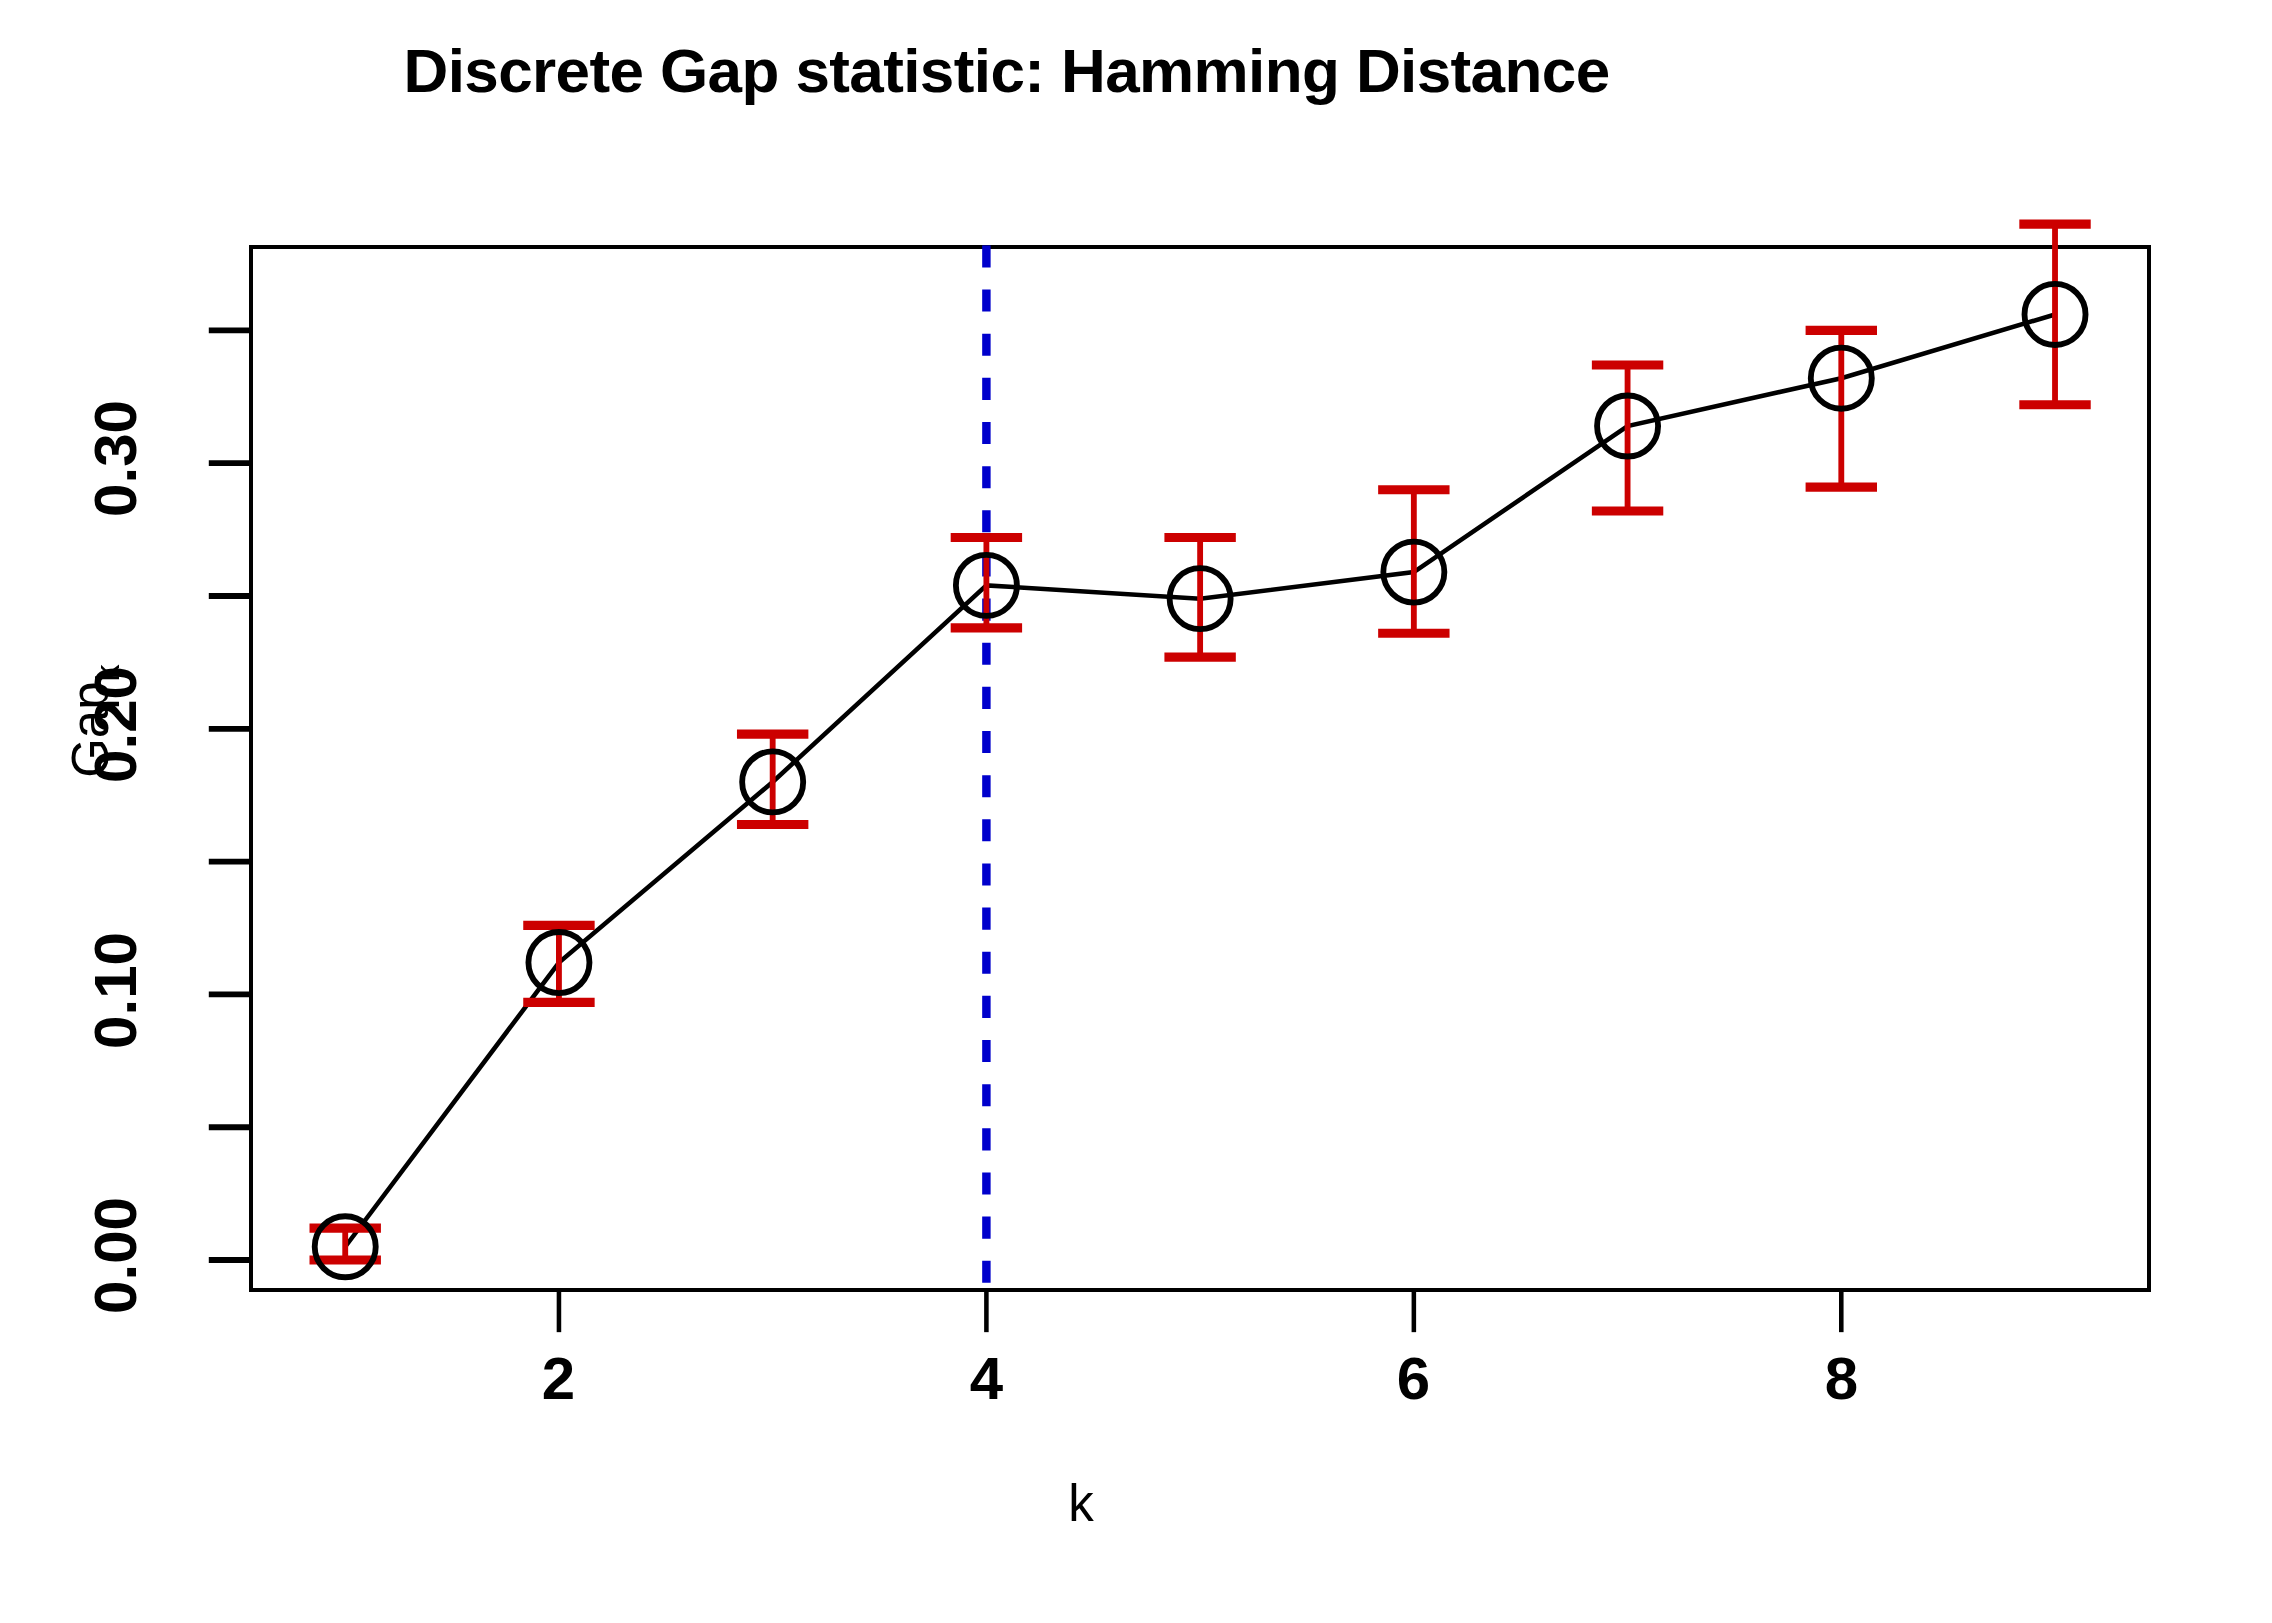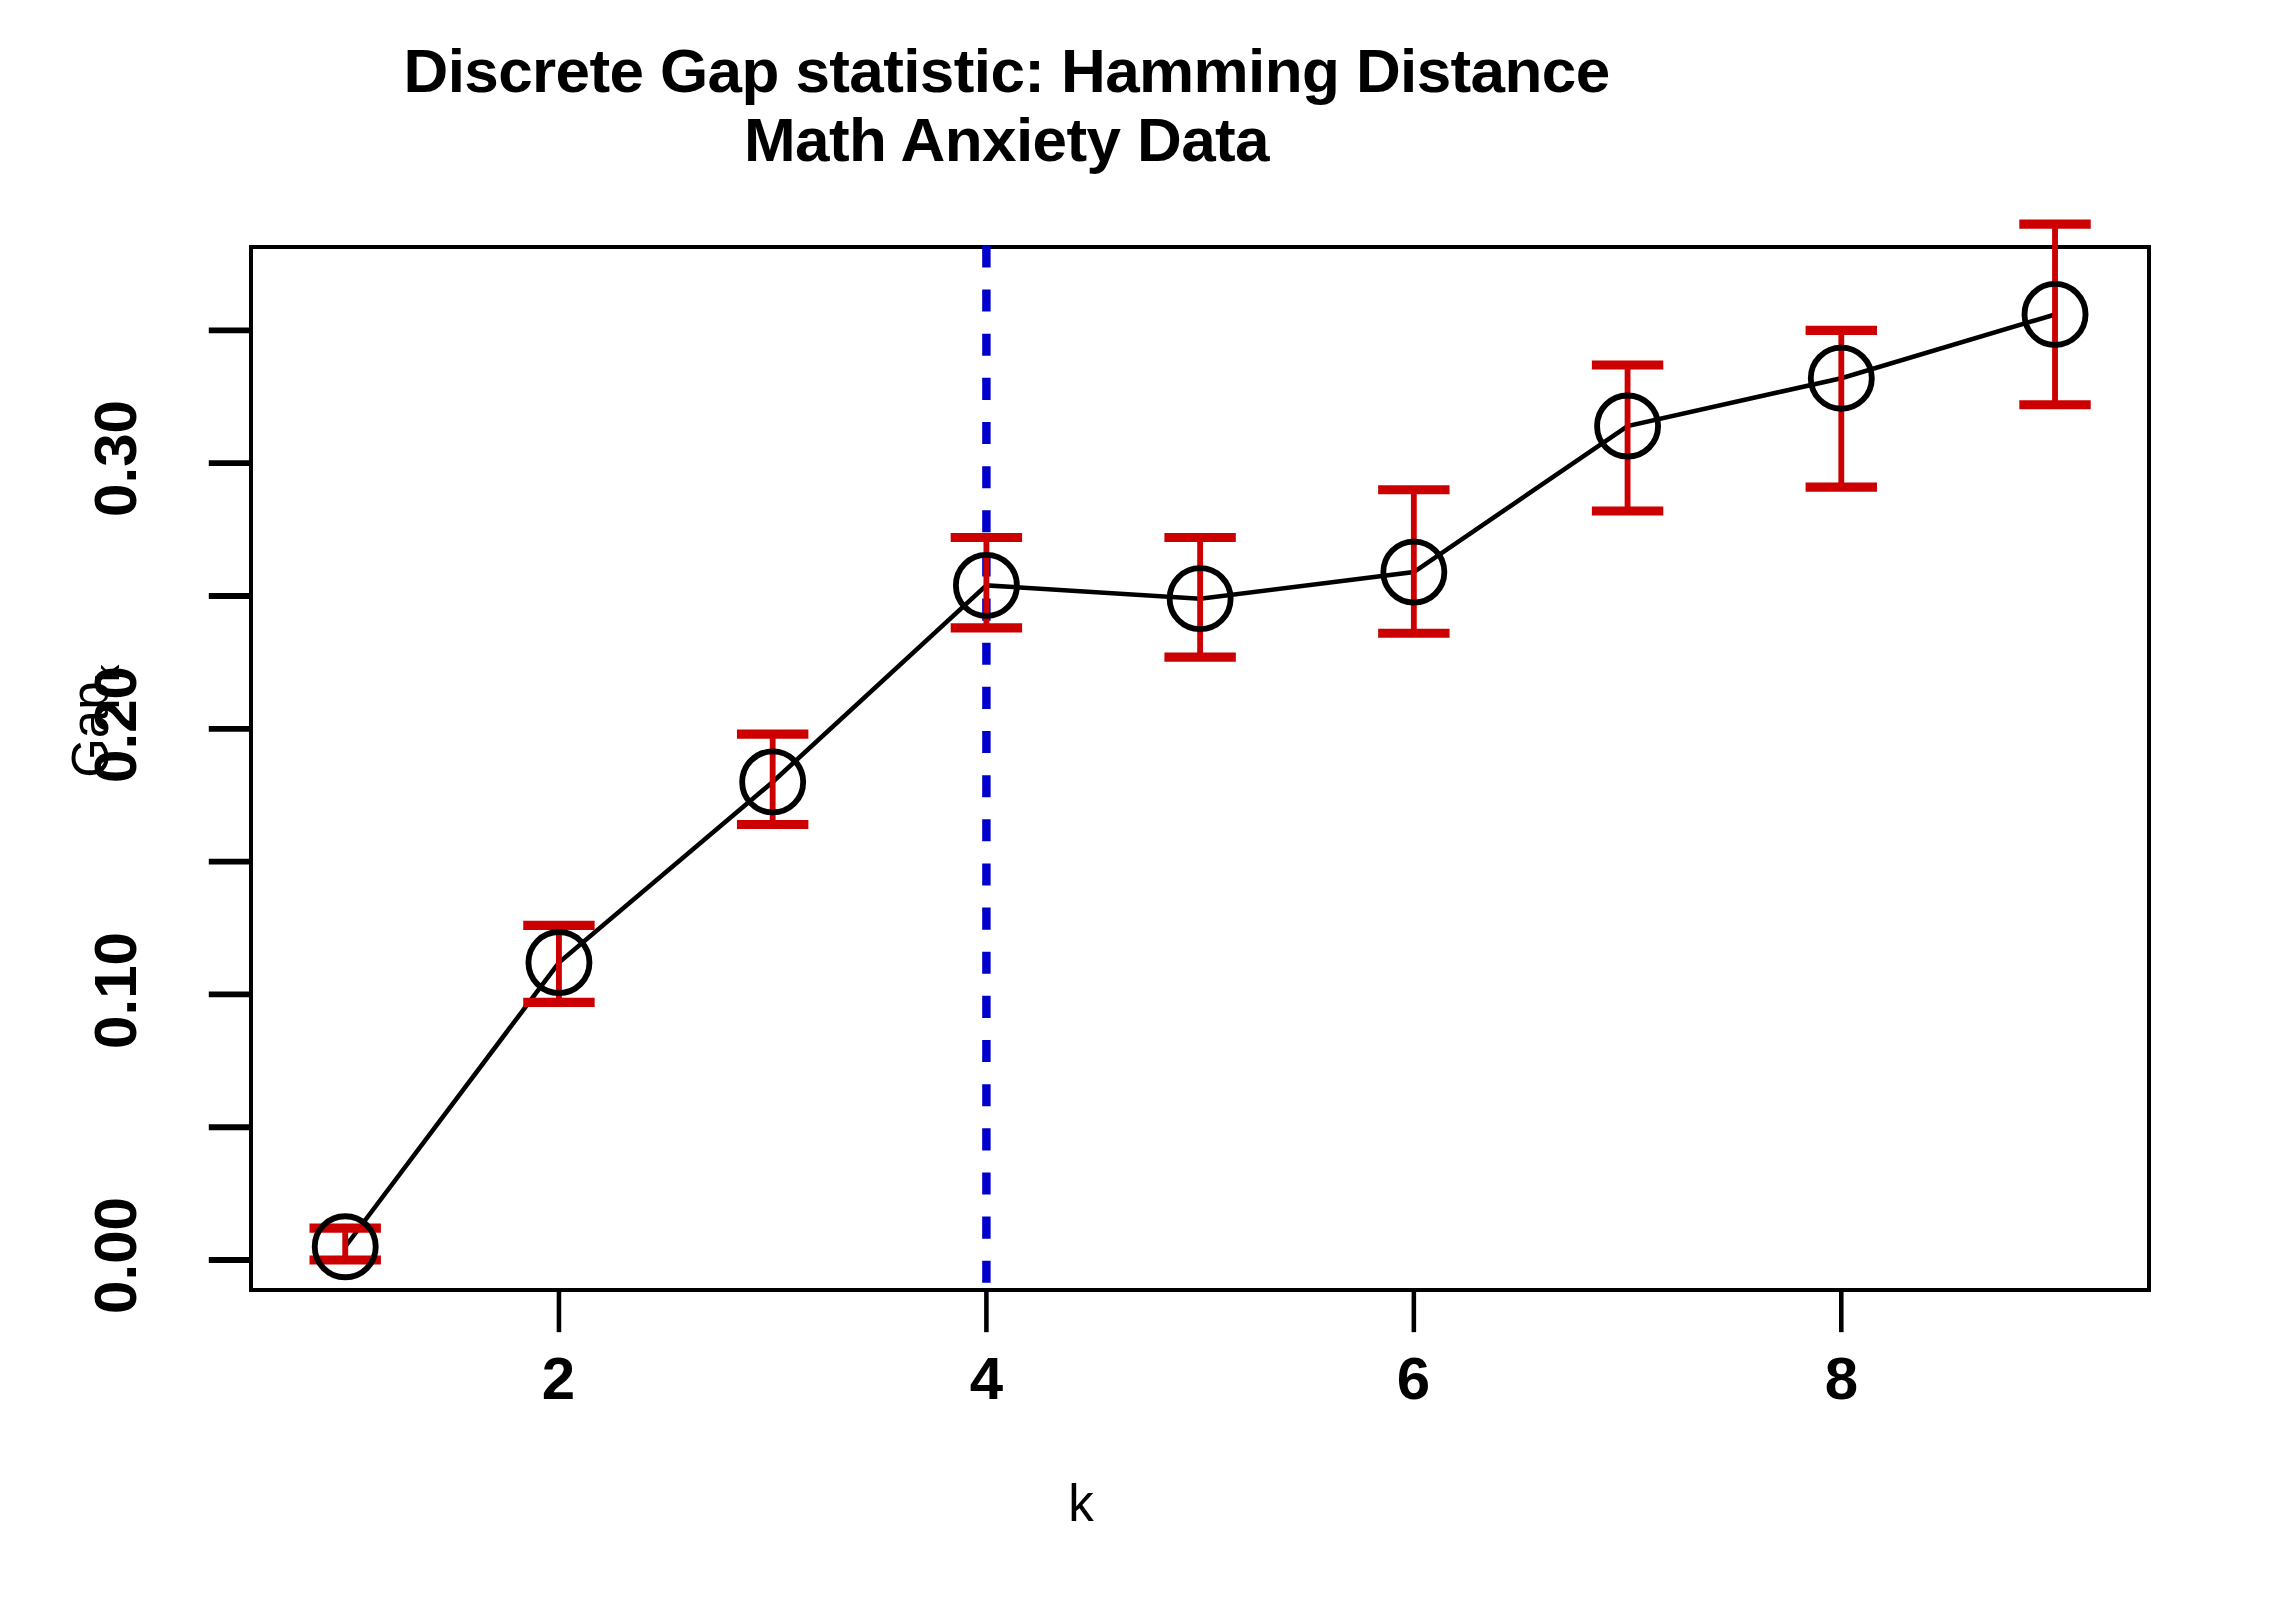--- a/index.html
+++ b/index.html
@@ -39,21 +39,20 @@
     font-size:51px;color:#000;
   }
 </style>
 </head>
 <body>
 
 <div id="root">
 
   <div class="title">
     <div>Discrete Gap statistic: Hamming Distance</div>
-    <div>Math Anxiety Data</div>
   </div>
 
   <div class="axis-title-y">
     <span>Gap</span><sub>k</sub>
   </div>
 
   <div class="axis-title-x">k</div>
 
   <div id="plotbox"></div>
 

